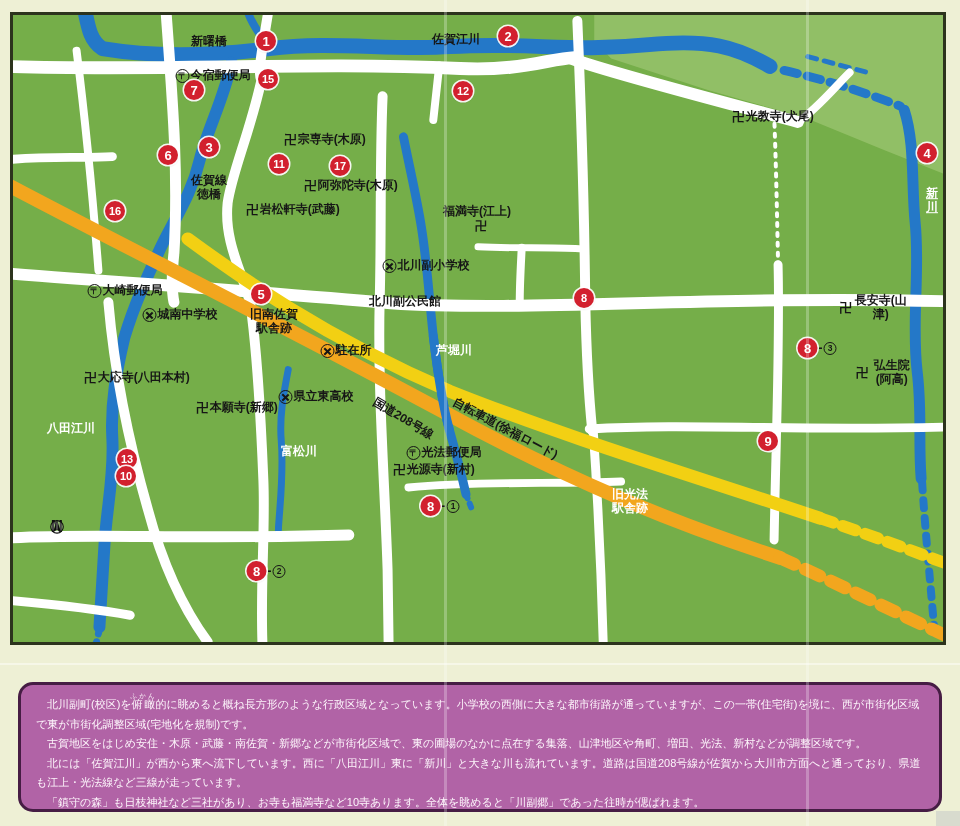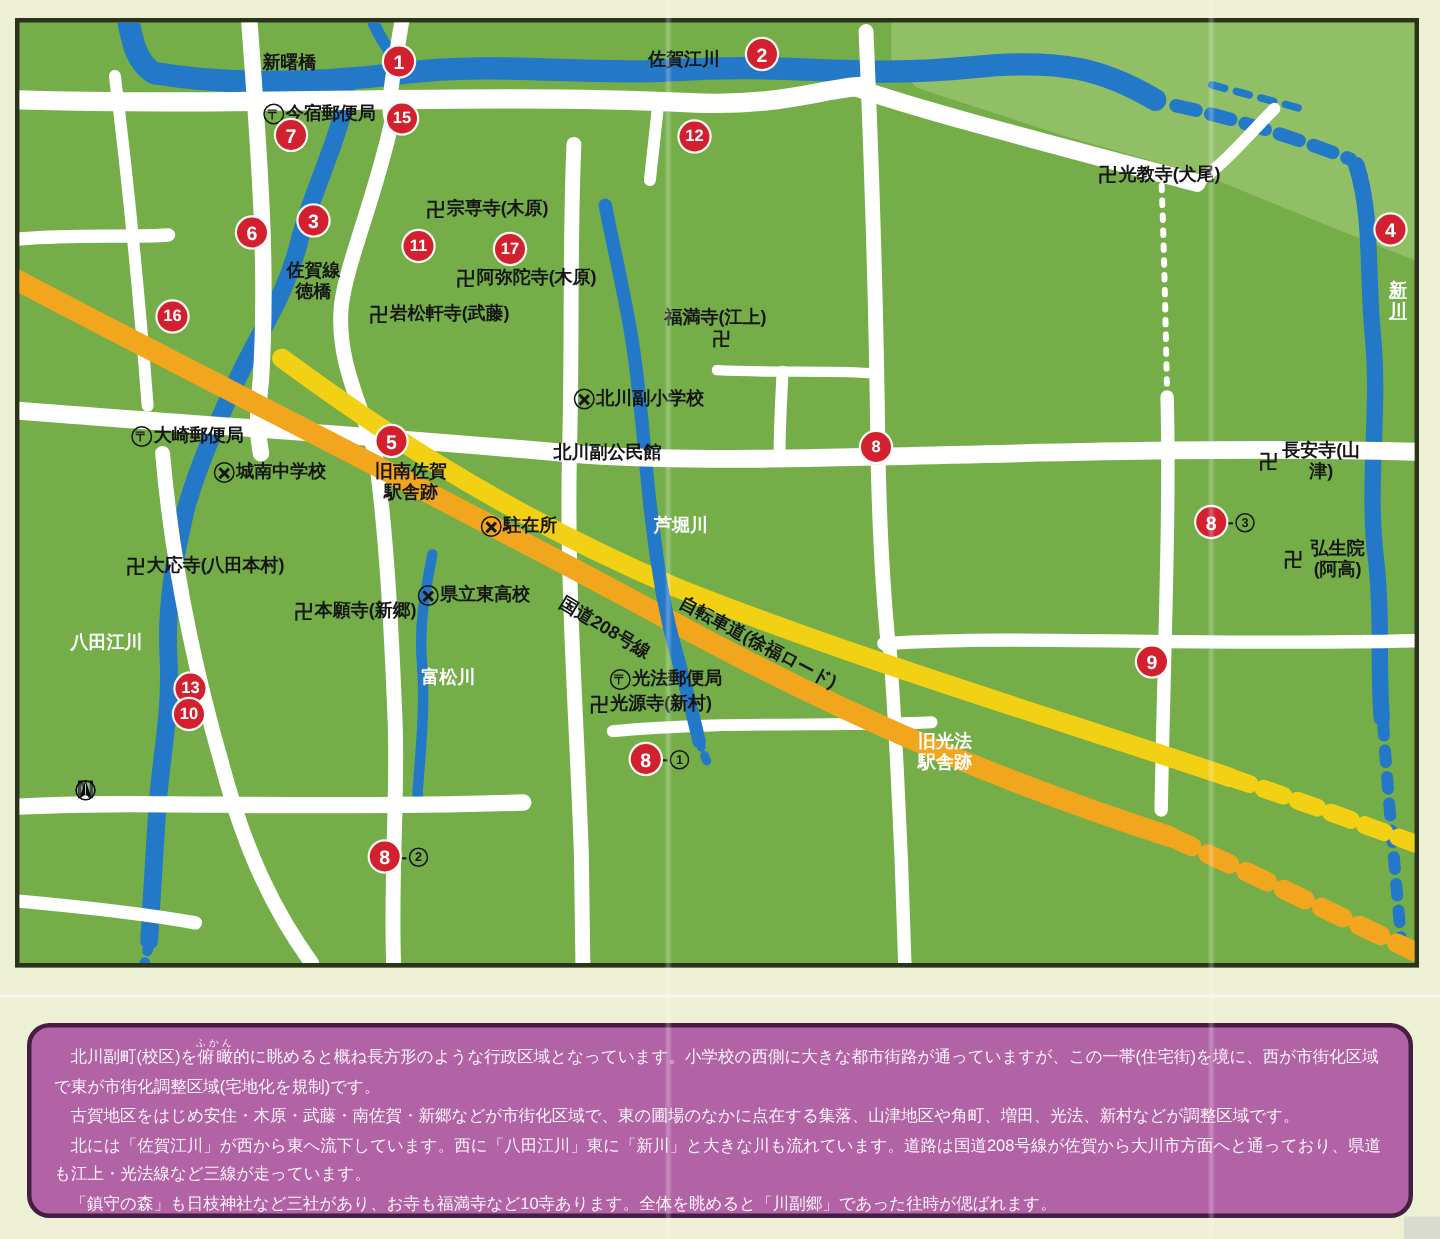--- a/index.html
+++ b/index.html
@@ -190,21 +190,21 @@
       <div class="marker" style="left: 427px; top: 491px;">
         <span class="dot">8</span>
         <span class="suffix">-<span class="cnum">1</span></span>
       </div>
       <div class="marker" style="left: 253px; top: 556px;">
         <span class="dot">8</span>
         <span class="suffix">-<span class="cnum">2</span></span>
       </div>
     </div>
   <div id="labels-layer">
-      <div class="map-label" style="left: 180px; top: 27px; justify-content: center;"><span>新曙橋</span></div>
+      <div class="map-label" style="left: 196px; top: 27px; justify-content: center;"><span>新曙橋</span></div>
       <div class="map-label" style="left: 443px; top: 25px;"><span>佐賀江川</span></div>
       <div class="map-label" style="left: 200px; top: 61px;"><span class="csym">〒</span><span>今宿郵便局</span></div>
       <div class="map-label" style="left: 312px; top: 125px;"><span class="manji">卍</span><span>宗専寺(木原)</span></div>
       <div class="map-label" style="left: 760px; top: 102px;"><span class="manji">卍</span><span>光教寺(犬尾)</span></div>
       <div class="map-label" style="left: 196px; top: 173px;"><span>佐賀線
 徳橋</span></div>
       <div class="map-label" style="left: 338px; top: 171px;"><span class="manji">卍</span><span>阿弥陀寺(木原)</span></div>
       <div class="map-label" style="left: 280px; top: 195px;"><span class="manji">卍</span><span>岩松軒寺(武藤)</span></div>
       <div class="map-label white" style="left: 919px; top: 186px; text-decoration: underline;"><span>新川</span></div>
       <div class="map-label" style="left: 464px; top: 197px;"><span>福満寺(江上)</span></div>

